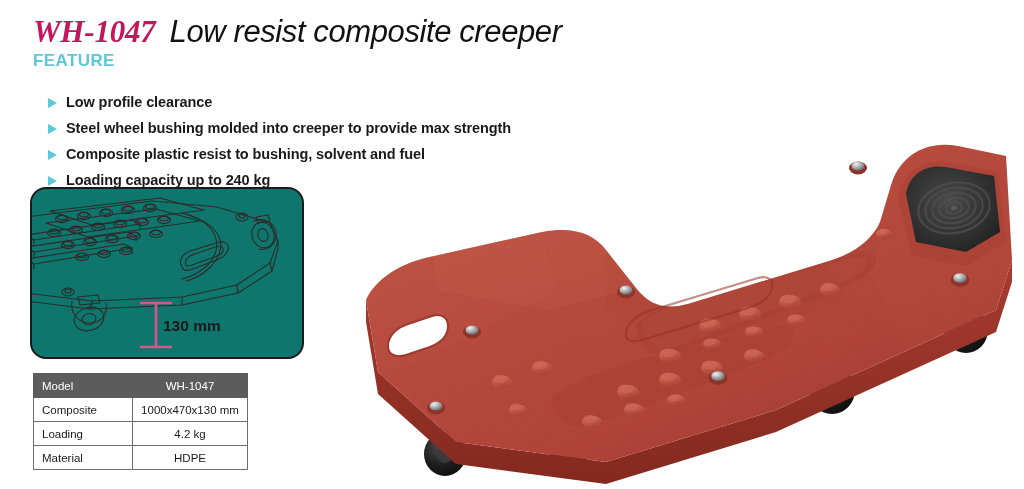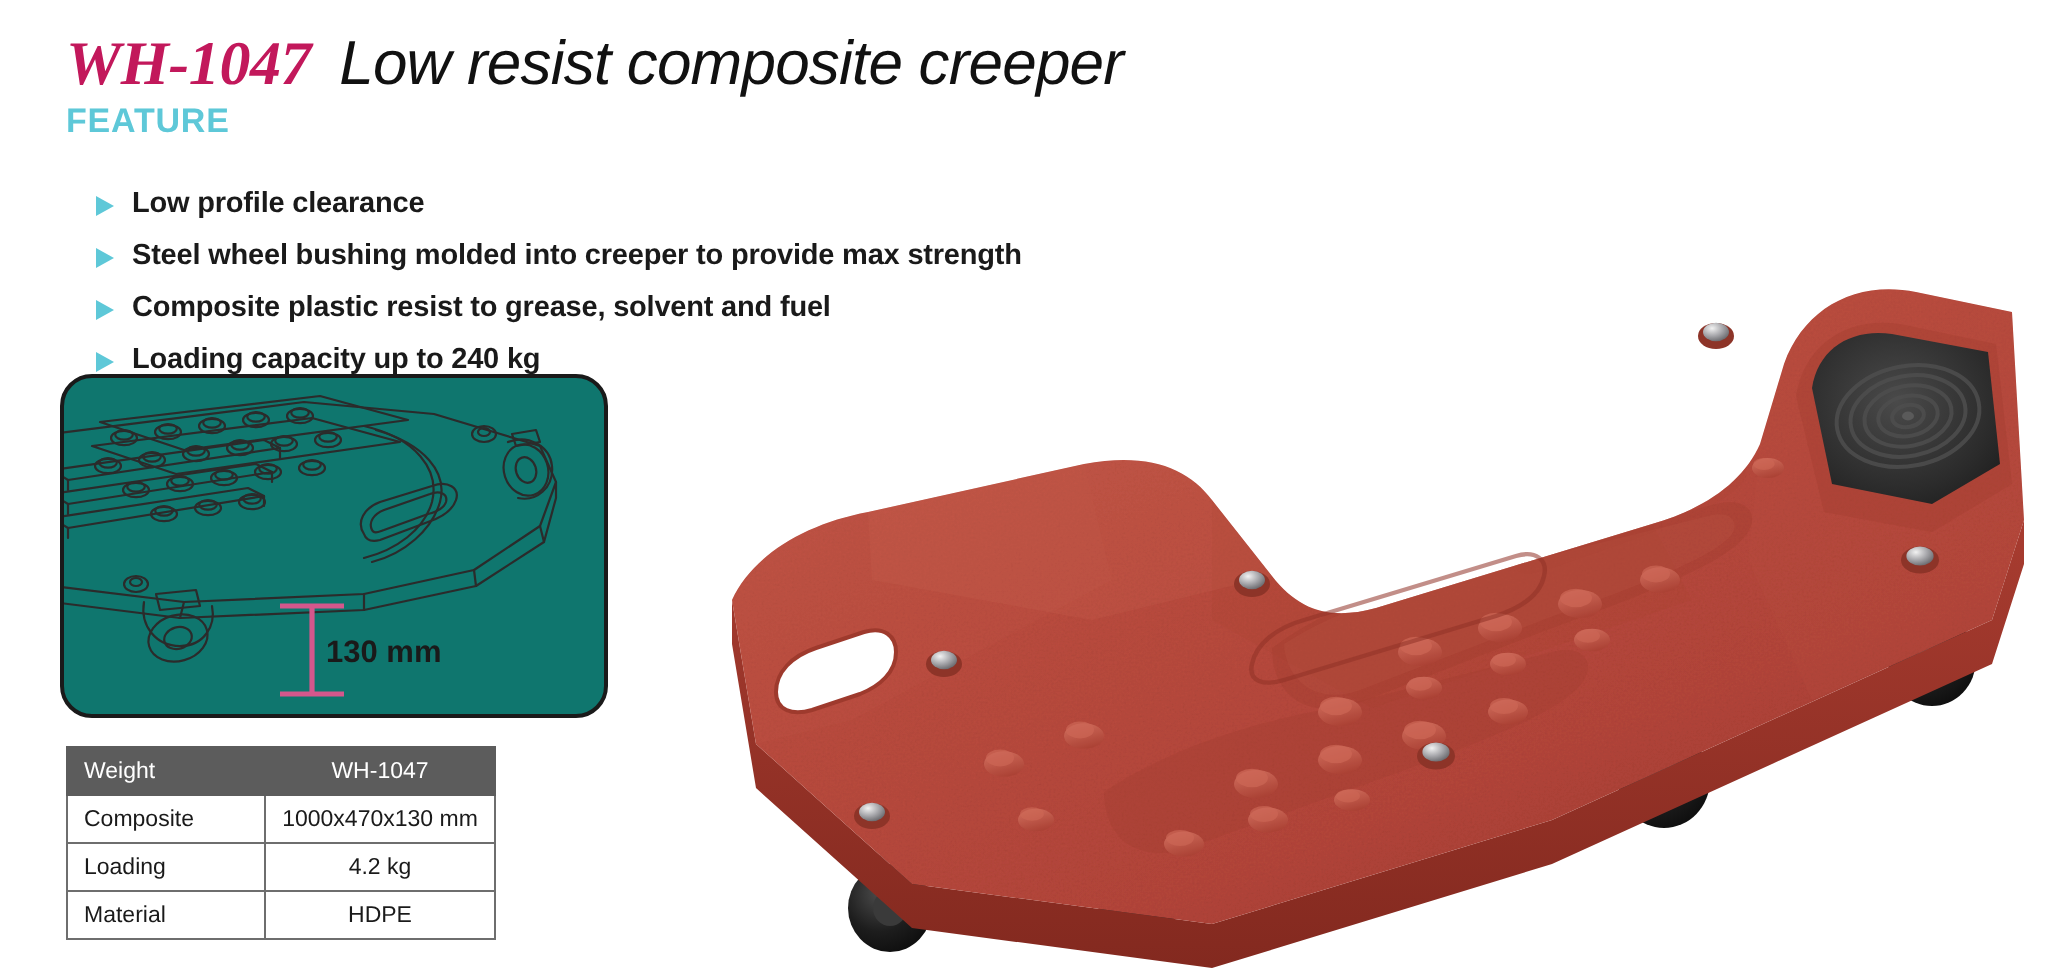--- a/index.html
+++ b/index.html
@@ -149,21 +149,21 @@
   <li class="feature-item">
     <span class="bullet-tri"></span>
     <span class="feature-text">Low profile clearance</span>
   </li>
   <li class="feature-item">
     <span class="bullet-tri"></span>
     <span class="feature-text">Steel wheel bushing molded into creeper to provide max strength</span>
   </li>
   <li class="feature-item">
     <span class="bullet-tri"></span>
-    <span class="feature-text">Composite plastic resist to grease, solvent and fuel</span>
+    <span class="feature-text">Composite plastic resist to bushing, solvent and fuel</span>
   </li>
   <li class="feature-item">
     <span class="bullet-tri"></span>
     <span class="feature-text">Loading capacity up to 240 kg</span>
   </li>
 </ul>
 
 <div class="diagram-box">
   <svg class="diagram-svg" viewBox="0 0 270 168" preserveAspectRatio="none">
     <g fill="none" stroke="#2b2b2b" stroke-width="1.1" stroke-linejoin="round" stroke-linecap="round">
@@ -251,21 +251,21 @@
       <line x1="108" y1="158" x2="140" y2="158" stroke="#d4578c" stroke-width="2.6"></line>
       <line x1="124" y1="114" x2="124" y2="158" stroke="#d4578c" stroke-width="2.6"></line>
       <text x="131" y="142" font-family="Liberation Sans, sans-serif" font-size="15.5" font-weight="bold" fill="#1a1a1a">130 mm</text>
     </g>
   </svg>
 </div>
 
 <table class="spec-table">
   <tbody>
     <tr class="head-row">
-      <td class="cell-label">Weight</td>
+      <td class="cell-label">Model</td>
       <td class="cell-value">WH-1047</td>
     </tr>
     <tr>
       <td class="cell-label">Composite</td>
       <td class="cell-value">1000x470x130 mm</td>
     </tr>
     <tr>
       <td class="cell-label">Loading</td>
       <td class="cell-value">4.2 kg</td>
     </tr>

